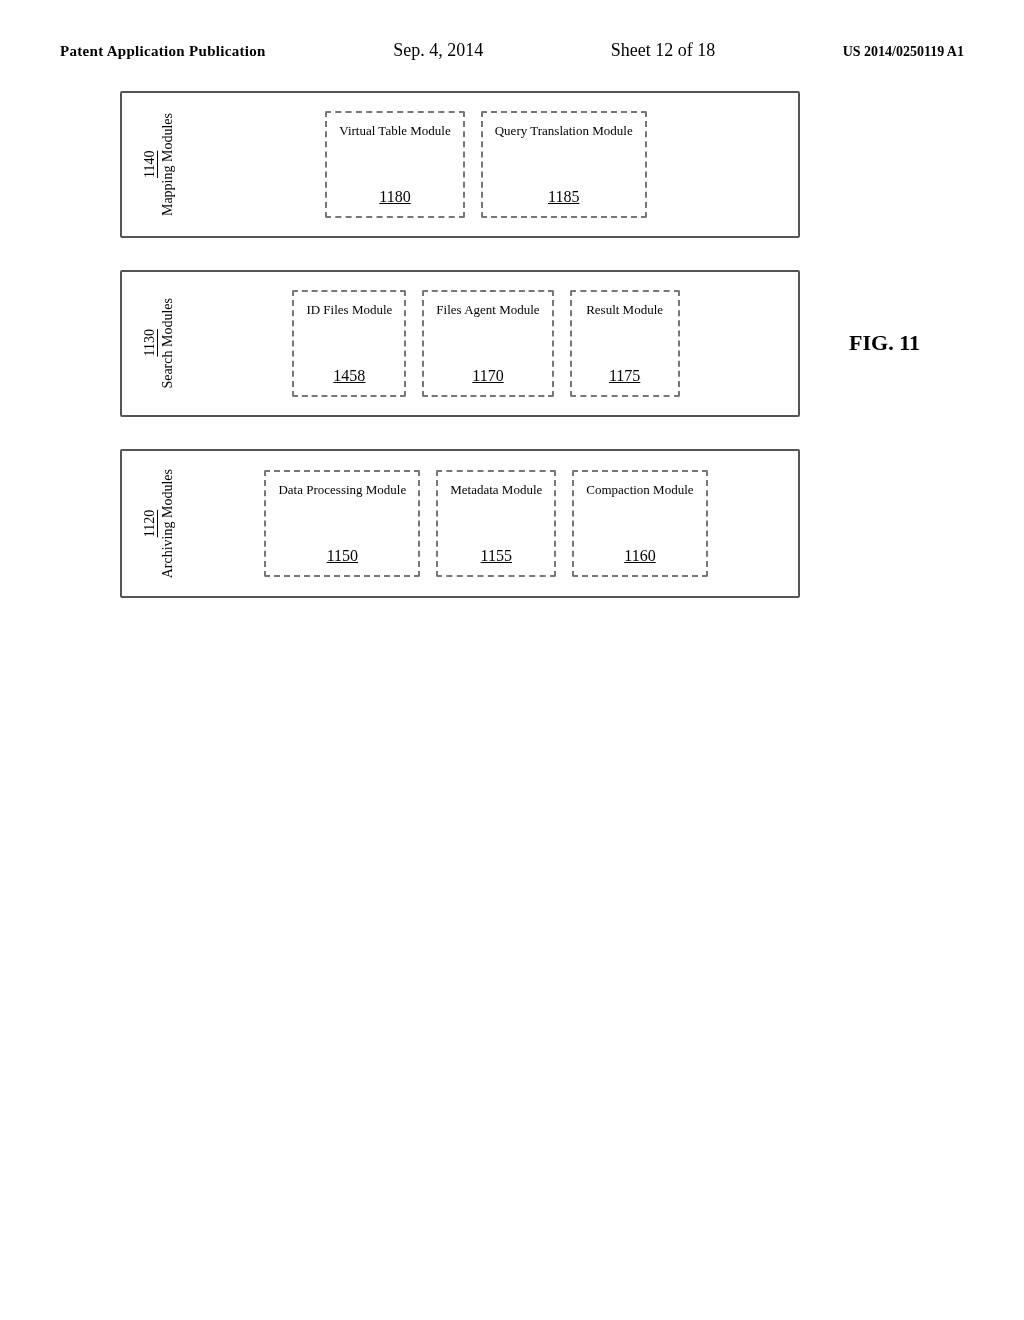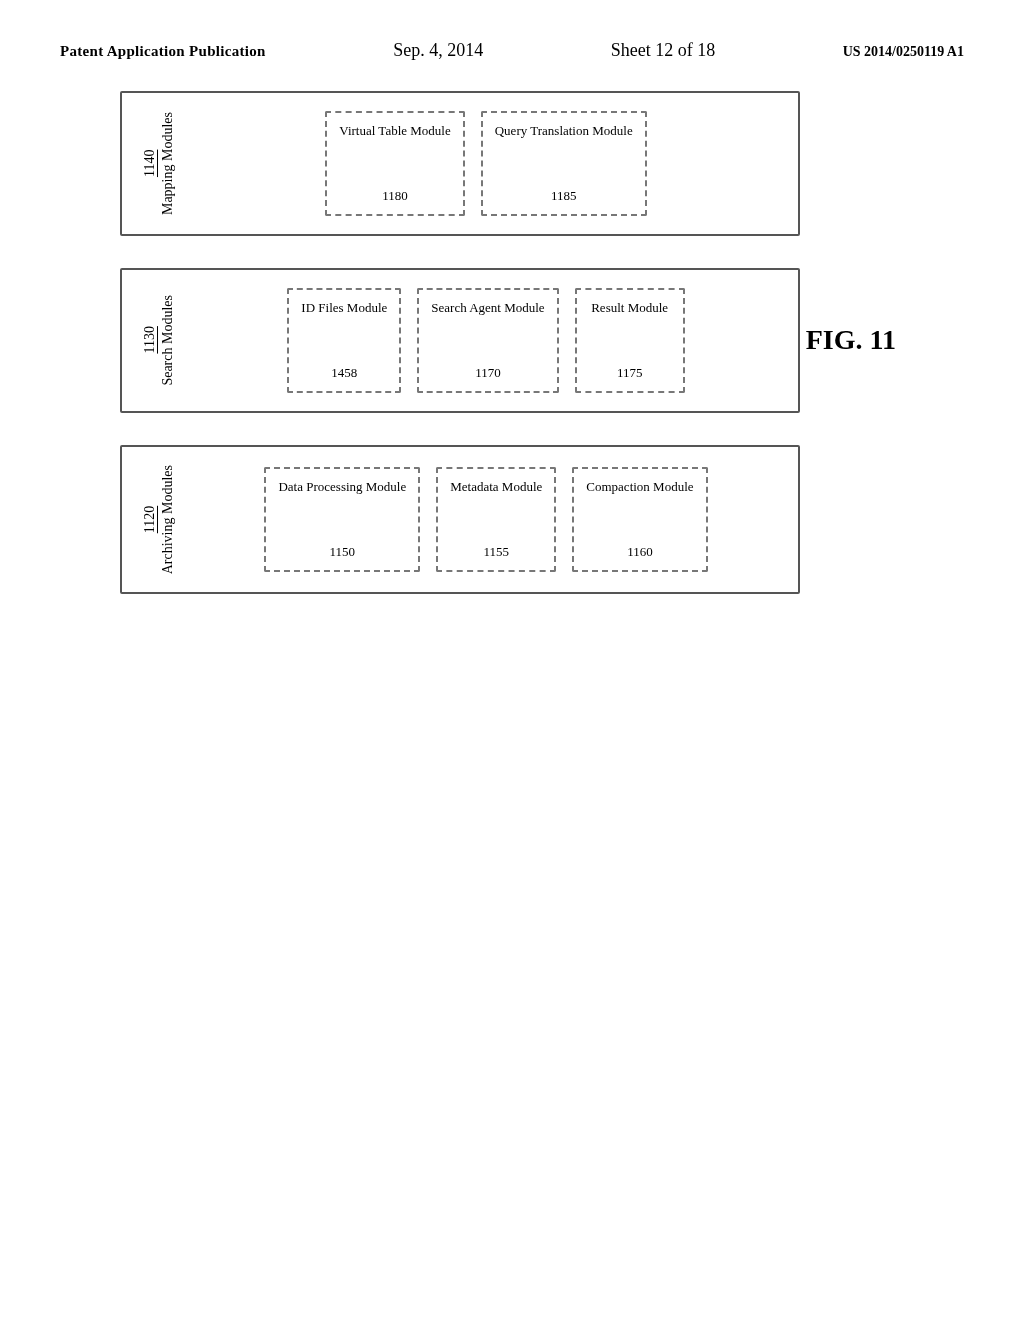--- a/index.html
+++ b/index.html
@@ -105,29 +105,30 @@
       min-height: 90px;
       text-align: right;
       gap: 46px;
     }
 
     .module-box .mod-name {
       font-size: 13px;
       line-height: 1.3;
     }
     .module-box .mod-num {
-      font-size: 13px;
+      font-size: 16px;
+      text-decoration: underline;
       margin-top: 2px;
     }
 
     
     .fig-label {
       position: absolute;
-      right: 68px;
-      font-size: 28px;
+      right: 44px;
+      font-size: 22px;
       font-weight: bold;
       display: flex;
       align-items: center;
       gap: 8px;
     }
 
     .fig-row {
       display: flex;
       flex-direction: row;
       align-items: center;
@@ -171,21 +172,21 @@
         <div class="outer-label">
           <span class="label-num">1130</span>
           <span class="label-text">Search Modules</span>
         </div>
         <div class="modules-row">
           <div class="module-box">
             <span class="mod-name">ID Files Module</span>
             <span class="mod-num">1458</span>
           </div>
           <div class="module-box">
-            <span class="mod-name">Search Agent Module</span>
+            <span class="mod-name">Files Agent Module</span>
             <span class="mod-num">1170</span>
           </div>
           <div class="module-box">
             <span class="mod-name">Result Module</span>
             <span class="mod-num">1175</span>
           </div>
         </div>
       </div>
 
       <div class="fig-label" style="margin-left: 30px;">

